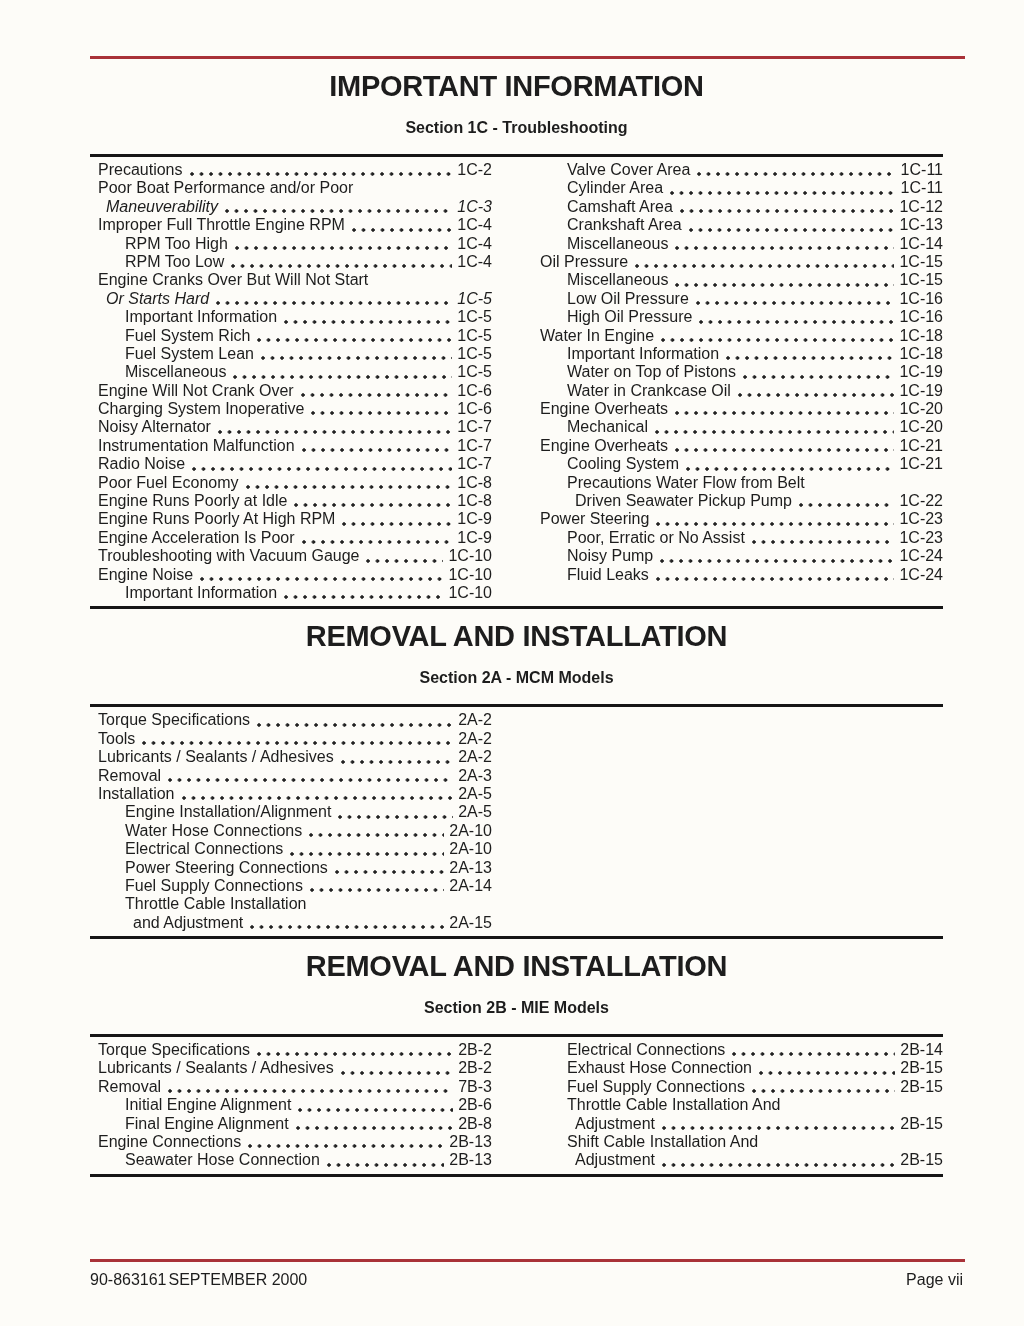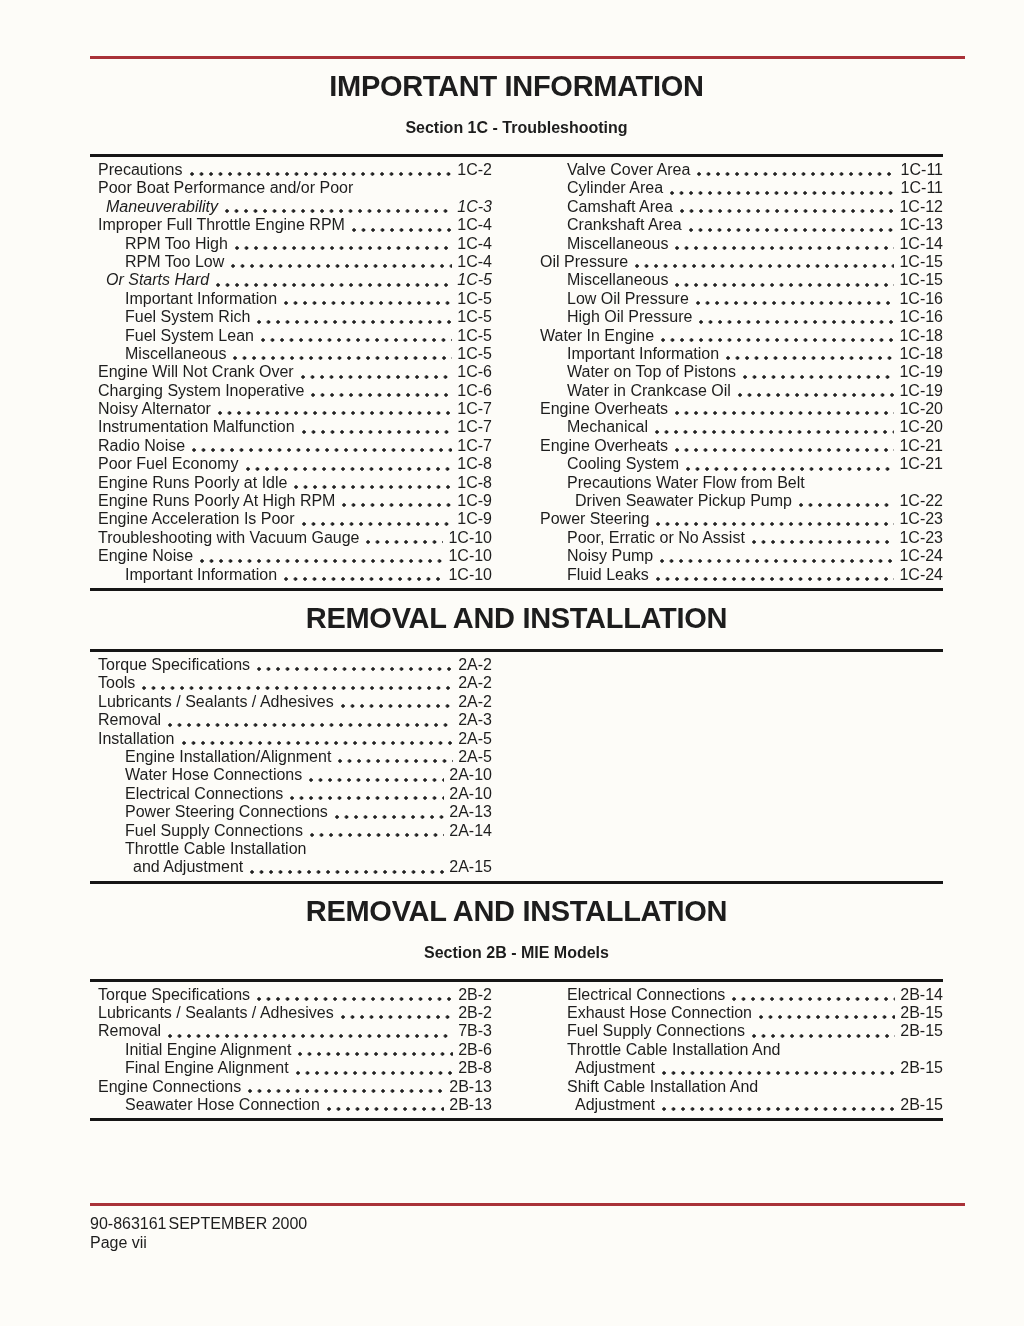--- a/index.html
+++ b/index.html
@@ -90,21 +90,20 @@
     background-position: left bottom 3px;
   }
   .toc-page { flex: 0 0 auto; }
   .footer {
     display: flex;
     justify-content: space-between;
     align-items: baseline;
     margin: 8px 61px 0 90px;
     font-size: 16px;
     line-height: 19px;
-    flex-direction: column;
   }
   .footer-left { display: flex; }
   .footer-date { margin-left: 2px; }
 </style>
 </head>
 <body>
 
 <div class="page">
 
   <div class="red-rule top"></div>
@@ -138,20 +137,23 @@
             <div class="toc-row ind-2">
               <span class="toc-text">RPM Too High</span>
               <span class="toc-dots"></span>
               <span class="toc-page">1C-4</span>
             </div>
             <div class="toc-row ind-2">
               <span class="toc-text">RPM Too Low</span>
               <span class="toc-dots"></span>
               <span class="toc-page">1C-4</span>
             </div>
+            <div class="toc-row ind-0">
+              <span class="toc-text">Engine Cranks Over But Will Not Start</span>
+            </div>
             <div class="toc-row ind-1">
               <span class="toc-text">Or Starts Hard</span>
               <span class="toc-dots"></span>
               <span class="toc-page">1C-5</span>
             </div>
             <div class="toc-row ind-2">
               <span class="toc-text">Important Information</span>
               <span class="toc-dots"></span>
               <span class="toc-page">1C-5</span>
             </div>
@@ -345,20 +347,21 @@
               <span class="toc-dots"></span>
               <span class="toc-page">1C-24</span>
             </div>
           </div>
       </div>
       <div class="black-rule close"></div>
     </div>
 
     <div class="section">
       <div class="section-title">REMOVAL AND INSTALLATION</div>
+      <div class="section-subtitle">Section 2A - MCM Models</div>
       <div class="black-rule open"></div>
       <div class="toc-grid">
         <div class="toc-col col-left">
             <div class="toc-row ind-0">
               <span class="toc-text">Torque Specifications</span>
               <span class="toc-dots"></span>
               <span class="toc-page">2A-2</span>
             </div>
             <div class="toc-row ind-0">
               <span class="toc-text">Tools</span>

